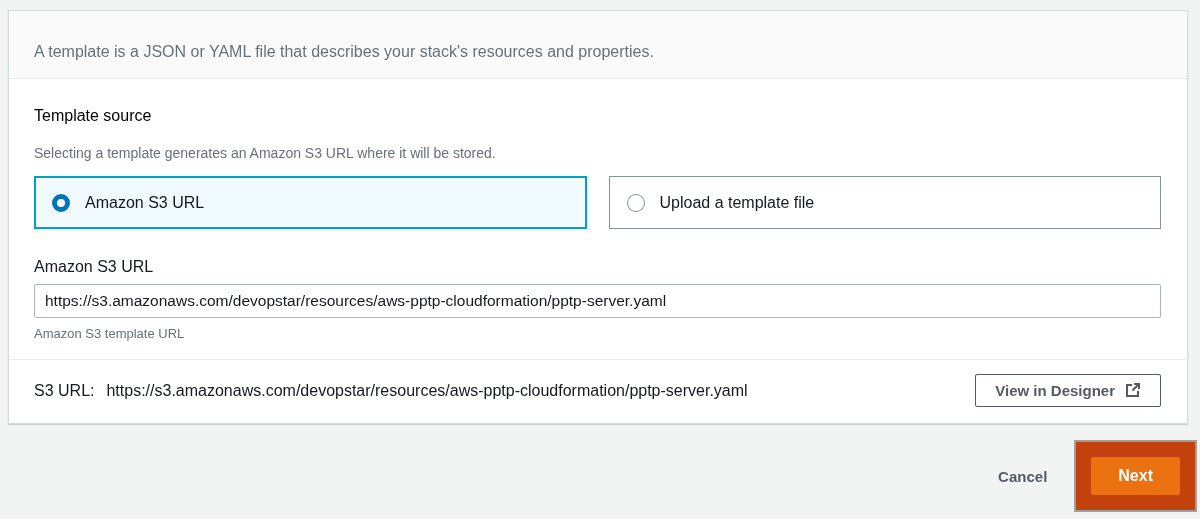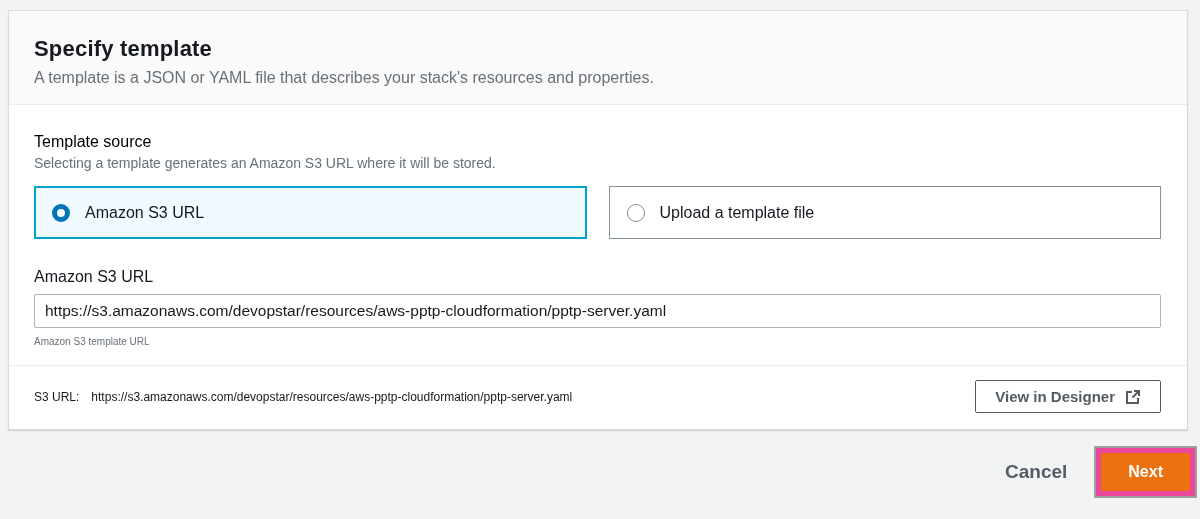--- a/index.html
+++ b/index.html
@@ -31,21 +31,21 @@
   }
   .panel-subtitle {
     margin-top: 7px;
     font-size: 16px;
     color: #687078;
   }
 
   .panel-body { padding: 28px 26px 0 25px; }
 
   .section-label { font-size: 16px; color: #000000; }
-  .section-desc { margin-top: 4px; font-size: 14px; color: #687078; }
+  .section-desc { margin-top: 20px; font-size: 14px; color: #687078; }
 
   .tiles { display: flex; gap: 22px; margin-top: 15px; }
   .tile {
     flex: 1;
     display: flex;
     align-items: center;
     gap: 15px;
     padding: 8px 17px;
     background: #ffffff;
     border: 1px solid #879596;
@@ -78,40 +78,40 @@
     margin-top: 8px;
     border: 1px solid #aab7b8;
     border-radius: 2px;
     padding: 4px 10px;
     font-family: "Liberation Sans", sans-serif;
     font-size: 15.5px;
     color: #16191f;
     background: #fff;
     outline: none;
   }
-  .field-hint { margin-top: 8px; font-size: 10px; color: #687078; }
+  .field-hint { margin-top: 8px; font-size: 13px; color: #687078; }
 
   .body-divider {
     border: none;
     border-top: 1px solid #eaeded;
     margin: 18px -26px 0 -25px;
   }
 
   .s3-row {
     display: flex;
     align-items: center;
     justify-content: space-between;
     padding: 14px 0 16px 0;
   }
-  .s3-row-text { font-size: 12px; color: #16191f; }
+  .s3-row-text { font-size: 16px; color: #16191f; }
   .s3-row-label { margin-right: 12px; }
 
   .designer-btn {
     display: inline-flex;
-    align-items: center;
+    align-items: flex-start;
     gap: 10px;
     background: #ffffff;
     border: 1px solid #545b64;
     border-radius: 2px;
     padding: 7px 19px;
     font-family: "Liberation Sans", sans-serif;
     font-size: 15px;
     font-weight: bold;
     color: #545b64;
     cursor: pointer;
@@ -119,53 +119,52 @@
   .designer-btn svg { display: block; }
 
   .footer {
     display: flex;
     align-items: center;
     justify-content: flex-end;
     gap: 27px;
     margin: 16px 3px 0 0;
   }
   .cancel-link {
-    font-size: 19px;
+    font-size: 15px;
     font-weight: bold;
     color: #545b64;
     cursor: pointer;
     background: none;
     border: none;
     font-family: "Liberation Sans", sans-serif;
     margin-left: 16px;
   }
   .next-annotation {
     border: 2px solid #9d9fa1;
-    background: #ec4899;
-    padding: 5px;
+    background: #c2410c;
+    padding: 15px;
   }
   .next-btn {
     background: #ec7211;
     color: #ffffff;
     border: none;
     border-radius: 2px;
     padding: 10px 27px;
     font-family: "Liberation Sans", sans-serif;
     font-size: 16px;
     font-weight: bold;
     cursor: pointer;
   }
 </style>
 </head>
 <body>
 
 <div class="panel">
 
   <div class="panel-header">
-    <div class="panel-title">Specify template</div>
     <div class="panel-subtitle">A template is a JSON or YAML file that describes your stack's resources and properties.</div>
   </div>
 
   <div class="panel-body">
 
     <div>
       <div class="section-label">Template source</div>
       <div class="section-desc">Selecting a template generates an Amazon S3 URL where it will be stored.</div>
 
       <div class="tiles">

